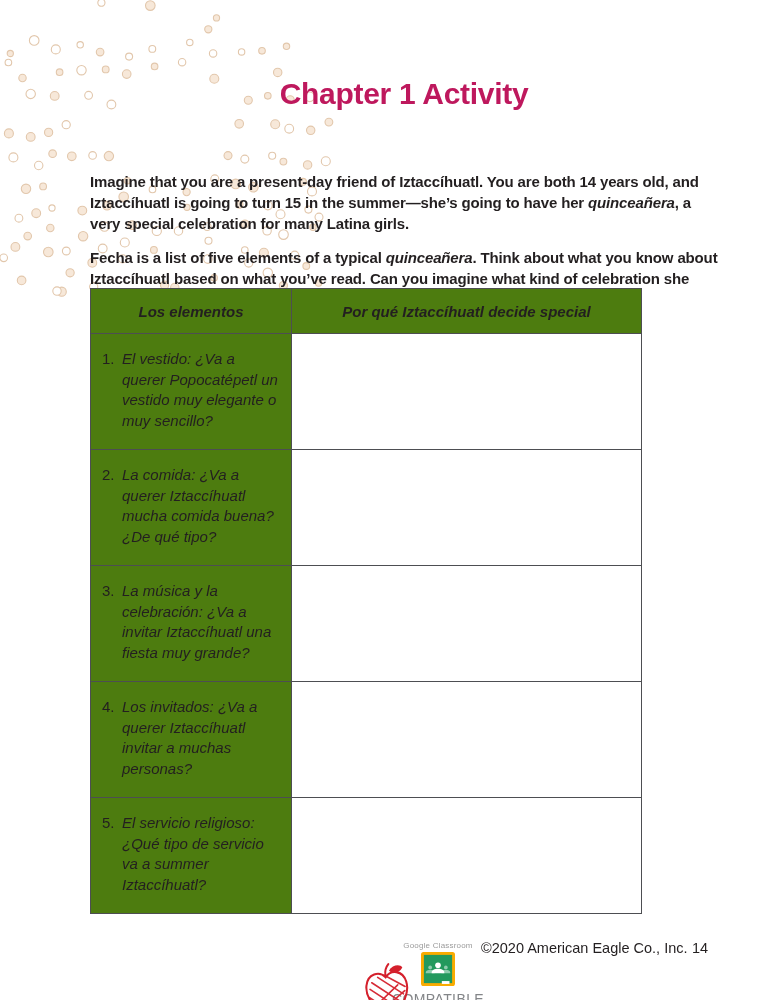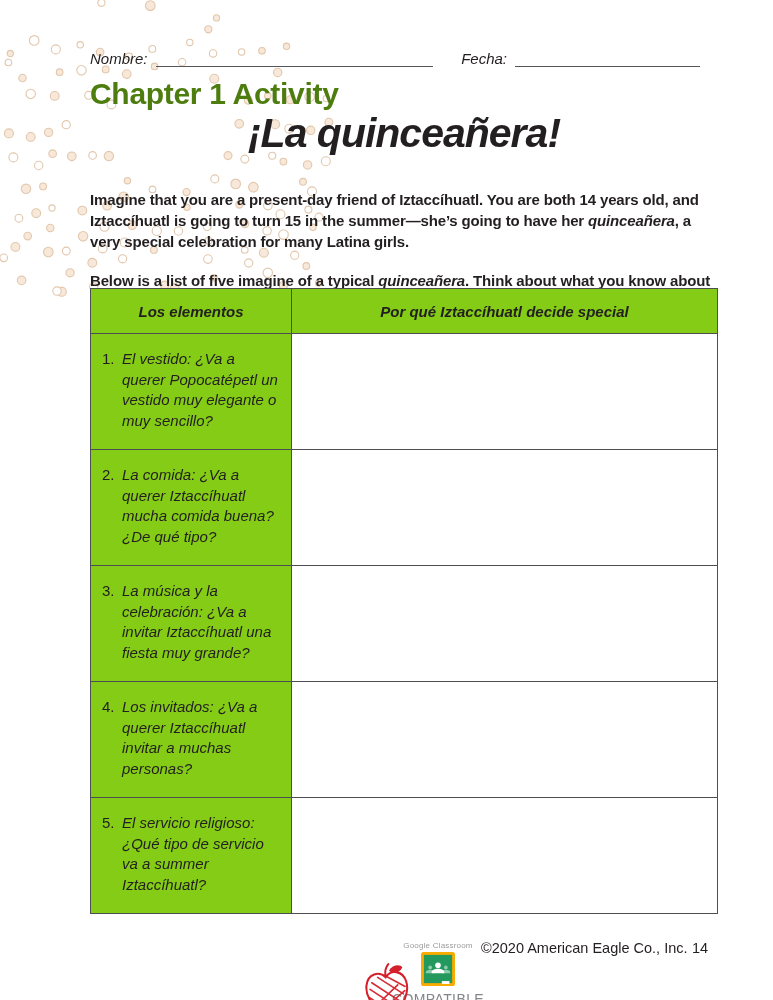--- a/index.html
+++ b/index.html
@@ -10,32 +10,32 @@
   .dots{position:absolute;left:0;top:0;z-index:0;}
   .layer{position:absolute;z-index:1;}
 
   
   .nameline{left:90px;right:73px;top:50px;display:flex;align-items:flex-end;
     font-size:15px;font-style:italic;}
   .rule{border-bottom:1.3px solid #55565a;height:15px;display:inline-block;}
   .rule-nombre{flex:1;margin:0 28px 0 8px;}
   .rule-fecha{width:185px;margin-left:8px;}
 
-  .chapter{left:90px;width:628px;top:77px;
-    font-size:30px;font-weight:bold;color:#4d7c0f;letter-spacing:-0.3px;}
+  .chapter{left:90px;width:628px;top:77px;text-align:center;
+    font-size:30px;font-weight:bold;color:#be185d;letter-spacing:-0.3px;}
   .maintitle{left:90px;width:628px;top:110px;text-align:center;
     font-size:41px;font-weight:bold;font-style:italic;letter-spacing:-1px;}
 
   .intro-wrap{left:90px;width:628px;top:171px;}
-  .intro{margin:18px 0 13px 0;font-size:15px;font-weight:bold;line-height:1.4;
+  .intro{margin:0 0 13px 0;font-size:15px;font-weight:bold;line-height:1.4;
     letter-spacing:-0.15px;}
 
   
-  table.activity{left:90px;top:288px;width:628px;border-collapse:collapse;
-    table-layout:fixed;background:#84cc16;}
+  table.activity{left:90px;top:288px;width:552px;border-collapse:collapse;
+    table-layout:fixed;background:#4d7c0f;}
   table.activity th,table.activity td{border:1.6px solid #4d4e52;}
   th.col-elements{width:198px;}
   table.activity th{height:42px;font-size:15px;font-weight:bold;font-style:italic;
     text-align:center;vertical-align:middle;}
   tr.body-row{height:116px;}
   td.qcell{vertical-align:top;padding:15px 12px 8px 11px;}
   .qflex{display:flex;font-size:15px;line-height:1.38;}
   .qnum{width:20px;flex:0 0 20px;}
   .qtext{flex:1;font-style:italic;}
   td.acell{background:#ffffff;}
@@ -171,33 +171,26 @@
       <circle cx="283.4" cy="285.6" r="4.1" fill="#F7E8D9" stroke="#E2C7AC" stroke-width="1.1"></circle>
       <circle cx="261.3" cy="298.7" r="3.8" fill="#F7E8D9" stroke="#E2C7AC" stroke-width="1.1"></circle>
       <circle cx="61.7" cy="291.7" r="4.6" fill="#F7E8D9" stroke="#E2C7AC" stroke-width="1.1"></circle>
       <circle cx="57.0" cy="291.1" r="4.2" fill="#ffffff" stroke="#E2C7AC" stroke-width="1.1"></circle>
       <circle cx="15.4" cy="246.9" r="4.4" fill="#F7E8D9" stroke="#E2C7AC" stroke-width="1.1"></circle>
       <circle cx="318.6" cy="283.0" r="3.2" fill="#F7E8D9" stroke="#E2C7AC" stroke-width="1.1"></circle>
       <circle cx="21.6" cy="280.4" r="4.3" fill="#F7E8D9" stroke="#E2C7AC" stroke-width="1.1"></circle>
       <circle cx="3.7" cy="257.8" r="3.8" fill="#ffffff" stroke="#E2C7AC" stroke-width="1.1"></circle>
     </svg>
 
-  <div class="layer nameline">
-    <span>Nombre:</span>
-    <span class="rule rule-nombre"></span>
-    <span>Fecha:</span>
-    <span class="rule rule-fecha"></span>
-  </div>
 
   <div class="layer chapter">Chapter 1 Activity</div>
-  <div class="layer maintitle">¡La quinceañera!</div>
 
   <div class="layer intro-wrap">
     <p class="intro"><span>Imagine that you are a present-day friend of Iztaccíhuatl. You are both 14 years old, and Iztaccíhuatl is going to turn 15 in the summer—she’s going to have her </span><span style="font-style: italic;">quinceañera</span><span>, a very special celebration for many Latina girls.</span></p>
-    <p class="intro"><span>Below is a list of five imagine of a typical </span><span style="font-style: italic;">quinceañera</span><span>. Think about what you know about Iztaccíhuatl based on what you’ve read. Can you imagine what kind of celebration she would want and why? Read the questions in the chart, then answer in Spanish.</span></p>
+    <p class="intro"><span>Fecha is a list of five elements of a typical </span><span style="font-style: italic;">quinceañera</span><span>. Think about what you know about Iztaccíhuatl based on what you’ve read. Can you imagine what kind of celebration she would want and why? Read the questions in the chart, then answer in Spanish.</span></p>
   </div>
 
   <table class="layer activity">
     <thead>
       <tr>
         <th class="col-elements">Los elementos</th>
         <th>Por qué Iztaccíhuatl decide special</th>
       </tr>
     </thead>
     <tbody id="tbody">

